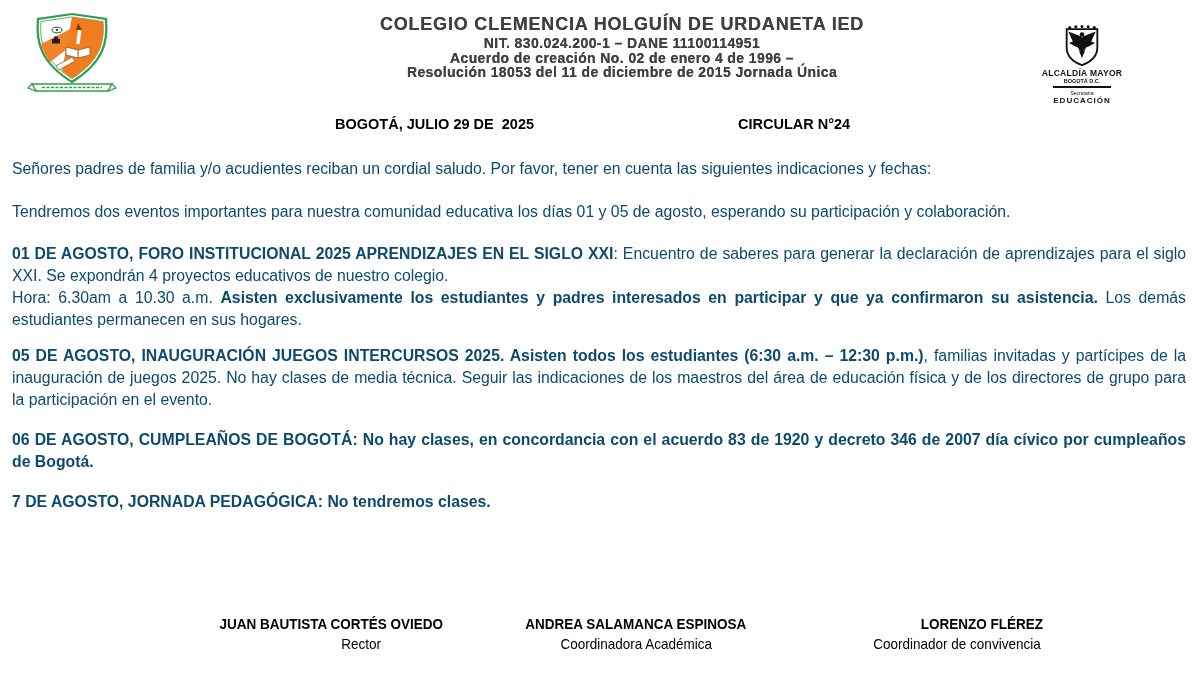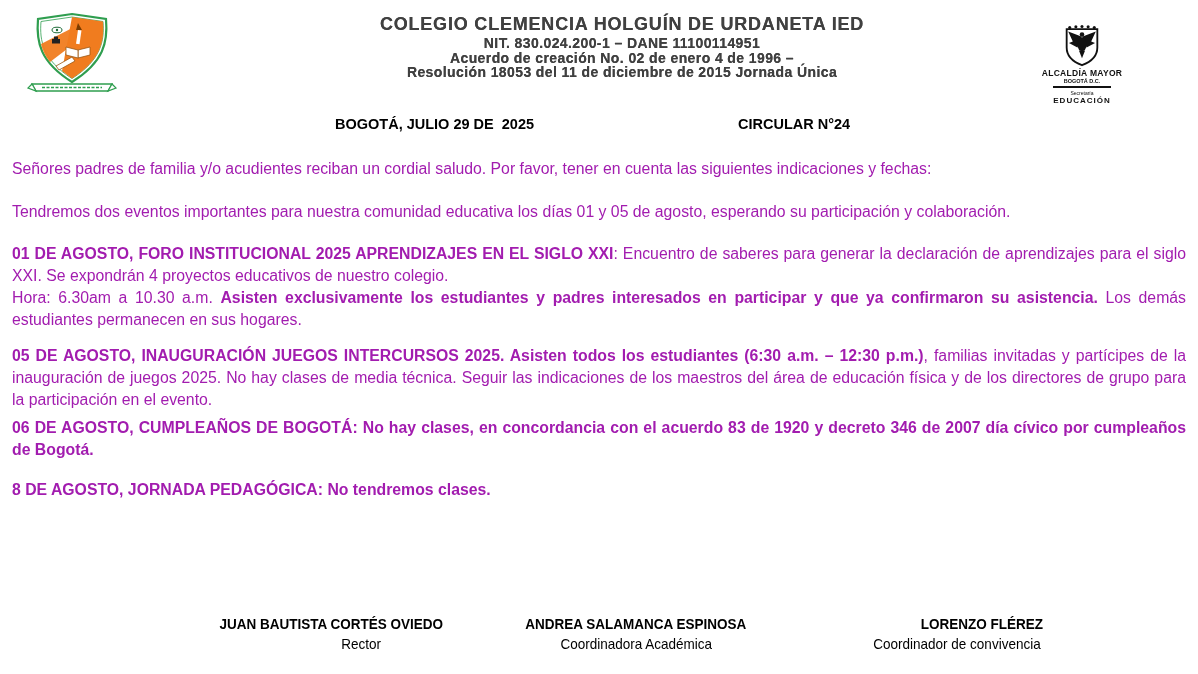--- a/index.html
+++ b/index.html
@@ -30,26 +30,26 @@
   .school-name { font-size:18px; font-weight:bold; letter-spacing:0.8px; line-height:23px; }
   .head-line  { font-size:14px; font-weight:bold; letter-spacing:0.4px; line-height:14.6px; }
 
   .dateline { position:absolute; top:116px; left:0; width:100%; font-weight:bold; font-size:14.5px; }
   .date-left { position:absolute; left:335px; white-space:pre; }
   .circ-right { position:absolute; left:738px; white-space:pre; }
 
   
   .doc-body {
     position:absolute; left:12px; top:158px; width:1174px;
-    font-size:15.8px; line-height:21.7px; text-align:justify; color:#a21caf;
+    font-size:15.8px; line-height:21.7px; text-align:justify; color:#0c4a6e;
   }
   .doc-body p { margin:0 0 21px 0; }
   p.m0  { margin-bottom:0; }
   p.m15 { margin-bottom:15px; }
-  p.m19 { margin-bottom:7px; }
+  p.m19 { margin-bottom:19px; }
   p.m18 { margin-bottom:18px; }
   p.m24 { margin-bottom:24px; }
   .b { font-weight:bold; }
   .bu { font-weight:bold; text-decoration-thickness:1.5px; text-underline-offset:2.5px; }
 
   
   .sig { position:absolute; top:614px; text-align:center; }
   .sig-1 { left:151px; width:360px; }
   .sig-2 { left:481px; width:310px; }
   .sig-3 { left:760px; width:290px;text-align:right; }
@@ -131,21 +131,21 @@
 
   <p>Tendremos dos eventos importantes para nuestra comunidad educativa los días 01 y 05 de agosto, esperando su participación y colaboración.</p>
 
   <p class="m0"><span class="b">01 DE AGOSTO, FORO INSTITUCIONAL 2025 APRENDIZAJES EN EL SIGLO XXI</span><span>: Encuentro de saberes para generar la declaración de aprendizajes para el siglo XXI. Se expondrán 4 proyectos educativos de nuestro colegio.</span></p>
   <p class="m15"><span>Hora: 6.30am a 10.30 a.m. </span><span class="bu">Asisten exclusivamente los estudiantes y padres interesados en participar y que ya confirmaron su asistencia</span><span class="b">.</span><span> Los demás estudiantes permanecen en sus hogares.</span></p>
 
   <p class="m19"><span class="b">05 DE AGOSTO, INAUGURACIÓN JUEGOS INTERCURSOS 2025. </span><span class="bu">Asisten todos los estudiantes (6:30 a.m. – 12:30 p.m.)</span><span>, familias invitadas y partícipes de la inauguración de juegos 2025. No hay clases de media técnica. Seguir las indicaciones de los maestros del área de educación física y de los directores de grupo para la participación en el evento.</span></p>
 
   <p class="m18"><span class="b">06 DE AGOSTO, CUMPLEAÑOS DE BOGOTÁ: </span><span class="bu">No hay clases</span><span class="b">, en concordancia con el acuerdo 83 de 1920 y decreto 346 de 2007 día cívico por cumpleaños de Bogotá.</span></p>
 
-  <p class="m24 b">8 DE AGOSTO, JORNADA PEDAGÓGICA: No tendremos clases.</p>
+  <p class="m24 b">7 DE AGOSTO, JORNADA PEDAGÓGICA: No tendremos clases.</p>
 
 </div>
 
 <div class="sig sig-1">
   <span class="sig-name">JUAN BAUTISTA CORTÉS OVIEDO</span>
   <div class="sig-title"><span>Rector</span></div>
 </div>
 <div class="sig sig-2">
   <span class="sig-name">ANDREA SALAMANCA ESPINOSA</span>
   <div class="sig-title"><span>Coordinadora Académica</span></div>

